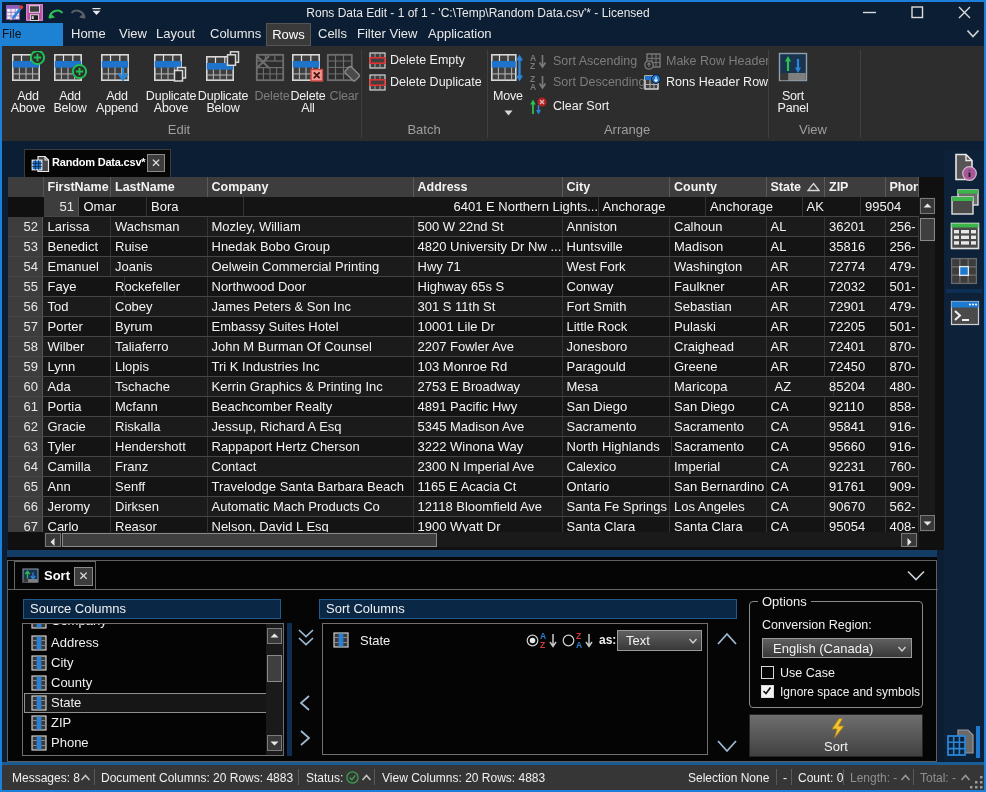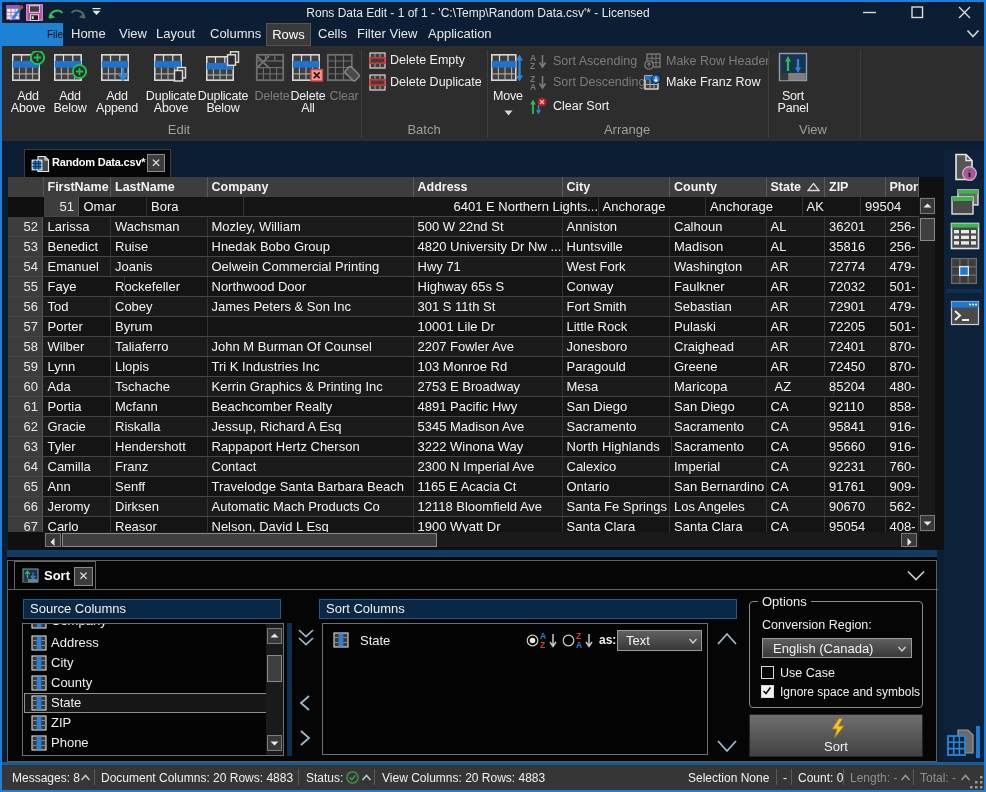--- a/index.html
+++ b/index.html
@@ -13,21 +13,21 @@
   #bBot{left:0;top:790px;width:986px;height:2px;background:#1c7fd9;}
 
   
   #title{left:2px;top:2px;width:982px;height:21px;background:#0c1e33;}
   #titleText{left:0;top:4px;width:952px;text-align:center;font-size:12px;color:#e8e8e8;}
 
   
   #menubar{left:2px;top:23px;width:982px;height:23px;background:#0c1e33;}
   .menuitem{position:absolute;top:3px;height:17px;font-size:13px;color:#e8e8e8;}
   #fileTab{position:absolute;left:0;top:0;width:61px;height:23px;background:#1e82d4;
-    color:#101010;font-size:10px;text-align:right;line-height:23px;}
+    color:#101010;font-size:12px;text-align:left;line-height:23px;}
   #rowsTab{position:absolute;left:264px;top:0;width:45px;height:23px;background:#3a3a3a;
     border:1px solid #555;box-sizing:border-box;color:#fff;font-size:13px;text-align:center;line-height:21px;}
 
   
   #ribbon{left:2px;top:46px;width:982px;height:95px;background:#2d2d2d;}
   .rsep{position:absolute;top:4px;width:1px;height:88px;background:#3f3f3f;}
   .glabel{position:absolute;top:76px;font-size:13px;color:#9f9f9f;text-align:center;}
   .bigbtn{position:absolute;top:5px;text-align:center;}
   .biglbl{font-size:12.5px;color:#f0f0f0;line-height:12px;margin-top:3px;white-space:nowrap;letter-spacing:-0.2px;}
   .dim{color:#7d7d7d !important;}
@@ -368,21 +368,21 @@
     <div class="smallbtn" style="left:642px;top:28px;">
       <svg width="17" height="17" viewBox="0 0 17 17">
         <rect x="1" y="2" width="13" height="13" fill="#3f3f3f" stroke="#e0e0e0" stroke-width="1.4"></rect>
         <rect x="1" y="2" width="13" height="4" fill="#1e74cc"></rect>
         <line x1="6" y1="6" x2="6" y2="15" stroke="#b0b0b0" stroke-width="1"></line>
           <line x1="10" y1="6" x2="10" y2="15" stroke="#b0b0b0" stroke-width="1"></line>
         <line x1="1" y1="10.5" x2="14" y2="10.5" stroke="#b0b0b0" stroke-width="1"></line>
         <circle cx="12" cy="5" r="4.4" fill="#1e74cc" stroke="#0c1e33" stroke-width="1"></circle>
         <path d="M12 2.8 V7 M10.4 5.6 L12 7.5 L13.6 5.6" fill="none" stroke="#fff" stroke-width="1.1"></path>
       </svg>
-      <div class="smalllbl" style="left:22px;">Make Franz Row</div>
+      <div class="smalllbl" style="left:22px;">Rons Header Row</div>
     </div>
     <div class="rsep" style="left:766px;"></div>
     <div class="bigbtn" style="left:769px;width:44px;">
       <svg width="32" height="32" viewBox="0 0 32 32">
         <rect x="2.5" y="2.5" width="27" height="27" fill="#1a3450" stroke="#90a0ae" stroke-width="1.4"></rect>
         <rect x="3.2" y="22" width="25.6" height="7.2" fill="#7f7f7f"></rect>
         <rect x="3.2" y="22" width="8" height="7.2" fill="#383838"></rect>
         <path d="M11 20 V9" stroke="#2ec04e" stroke-width="2.2"></path>
           <path d="M11 5 L8 10.5 H14 Z" fill="#2ec04e"></path>
         <path d="M21 8 V18" stroke="#2a86d8" stroke-width="2.2"></path>
@@ -550,20 +550,21 @@
   <div class="dcell" style="left:554.5px;width:107.5px;">Fort Smith</div>
   <div class="dcell" style="left:662px;width:96.5px;">Sebastian</div>
   <div class="dcell" style="left:758.5px;width:58.5px;">AR</div>
   <div class="dcell" style="left:817px;width:60.5px;">72901</div>
   <div class="dcell" style="left:877.5px;width:33.5px;">479-</div>
   </div>
   <div class="drow" style="top:140px;background:#141414;">
   <div class="gut">57</div>
   <div class="dcell" style="left:35.5px;width:67.5px;">Porter</div>
   <div class="dcell" style="left:103px;width:96.5px;">Byrum</div>
+  <div class="dcell" style="left:199.5px;width:206.0px;">Embassy Suites Hotel</div>
   <div class="dcell" style="left:405.5px;width:149.0px;">10001 Lile Dr</div>
   <div class="dcell" style="left:554.5px;width:107.5px;">Little Rock</div>
   <div class="dcell" style="left:662px;width:96.5px;">Pulaski</div>
   <div class="dcell" style="left:758.5px;width:58.5px;">AR</div>
   <div class="dcell" style="left:817px;width:60.5px;">72205</div>
   <div class="dcell" style="left:877.5px;width:33.5px;">501-</div>
   </div>
   <div class="drow" style="top:160px;background:#1b1b1b;">
   <div class="gut">58</div>
   <div class="dcell" style="left:35.5px;width:67.5px;">Wilber</div>

